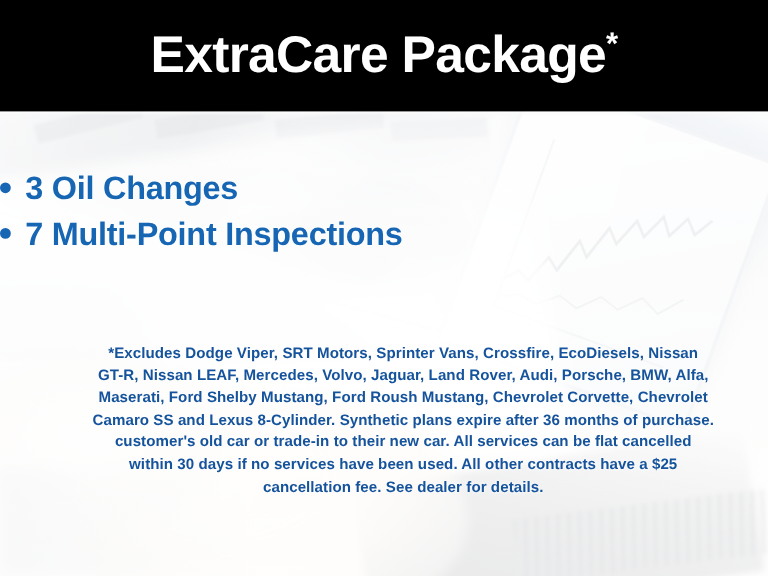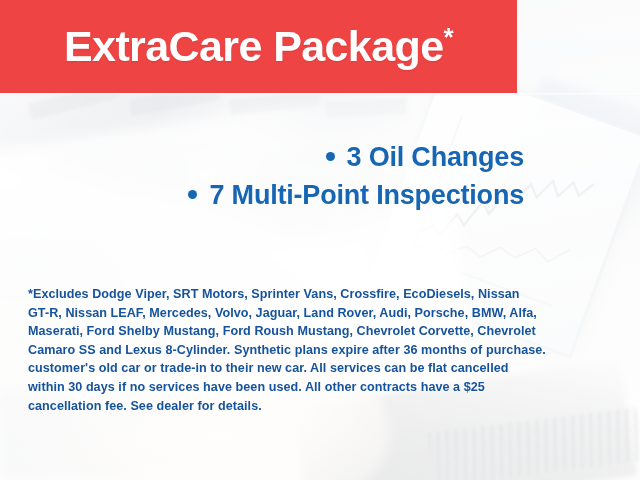--- a/index.html
+++ b/index.html
@@ -154,23 +154,23 @@
     position: absolute;
     inset: 0;
     background: linear-gradient(185deg, rgba(255,255,255,0.34) 0%, rgba(255,255,255,0.12) 42%,
                 rgba(255,255,255,0.30) 72%, rgba(255,255,255,0.55) 100%);
   }
 
   
   .header-banner {
     position: absolute;
     left: 0; top: 0;
-    width: 517px;
+    width: 640px;
     height: 93px;
-    background: #ef4444;
+    background: #000000;
     display: flex;
     align-items: center;
     justify-content: center;
     z-index: 5;
   }
   .header-title {
     color: #ffffff;
     font-size: 43px;
     font-weight: bold;
     letter-spacing: -0.6px;
@@ -190,21 +190,21 @@
     background: linear-gradient(180deg, rgba(255,255,255,0.85), rgba(236,238,241,0.2));
     z-index: 5;
   }
 
   
   .benefits {
     position: absolute;
     left: 0; top: 138px;
     width: 524px;
     z-index: 6;
-    text-align: right;
+    text-align: left;
   }
   .benefit-line {
     color: #1766b3;
     font-size: 27px;
     font-weight: bold;
     line-height: 38px;
     letter-spacing: -0.2px;
     white-space: nowrap;
     text-shadow: 0 0 3px rgba(255,255,255,0.85), 0 1px 1px rgba(255,255,255,0.7);
   }
@@ -215,24 +215,24 @@
     background: #1766b3;
     vertical-align: middle;
     margin-right: 12px;
     position: relative;
     top: -2px;
   }
 
   
   .disclaimer {
     position: absolute;
-    left: 28px; top: 285px;
+    left: 42px; top: 285px;
     width: 588px;
     z-index: 6;
-    text-align: left;
+    text-align: center;
     color: #15539c;
     font-size: 12.6px;
     font-weight: bold;
     line-height: 18.6px;
     letter-spacing: 0.05px;
     text-shadow: 0 0 3px rgba(255,255,255,0.92), 0 0 6px rgba(255,255,255,0.7);
   }
   .disclaimer p { margin: 0; }
 </style>
 </head>

